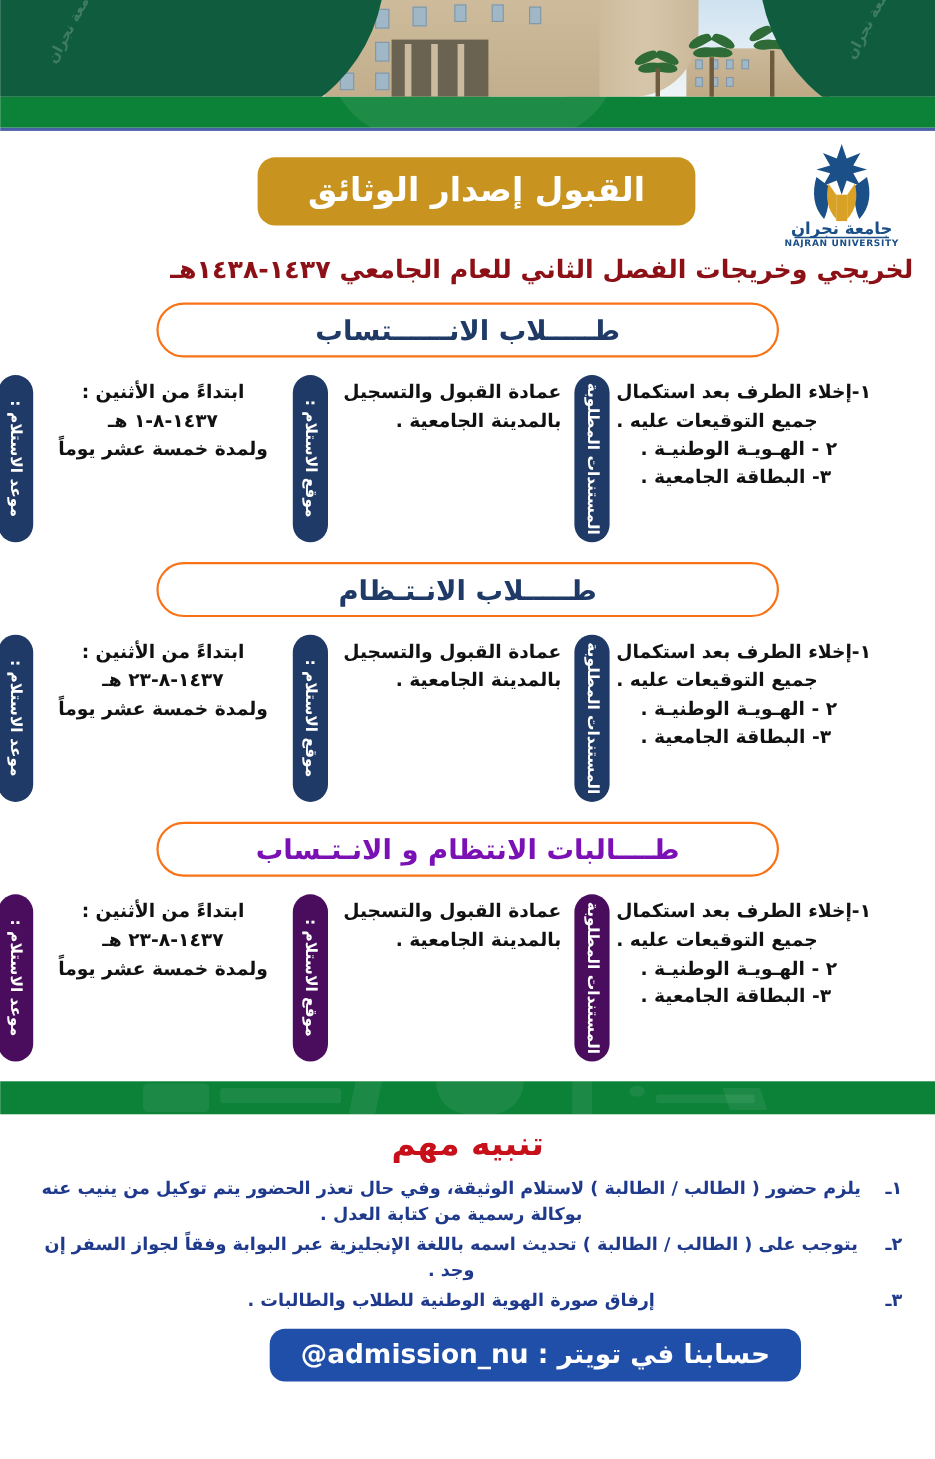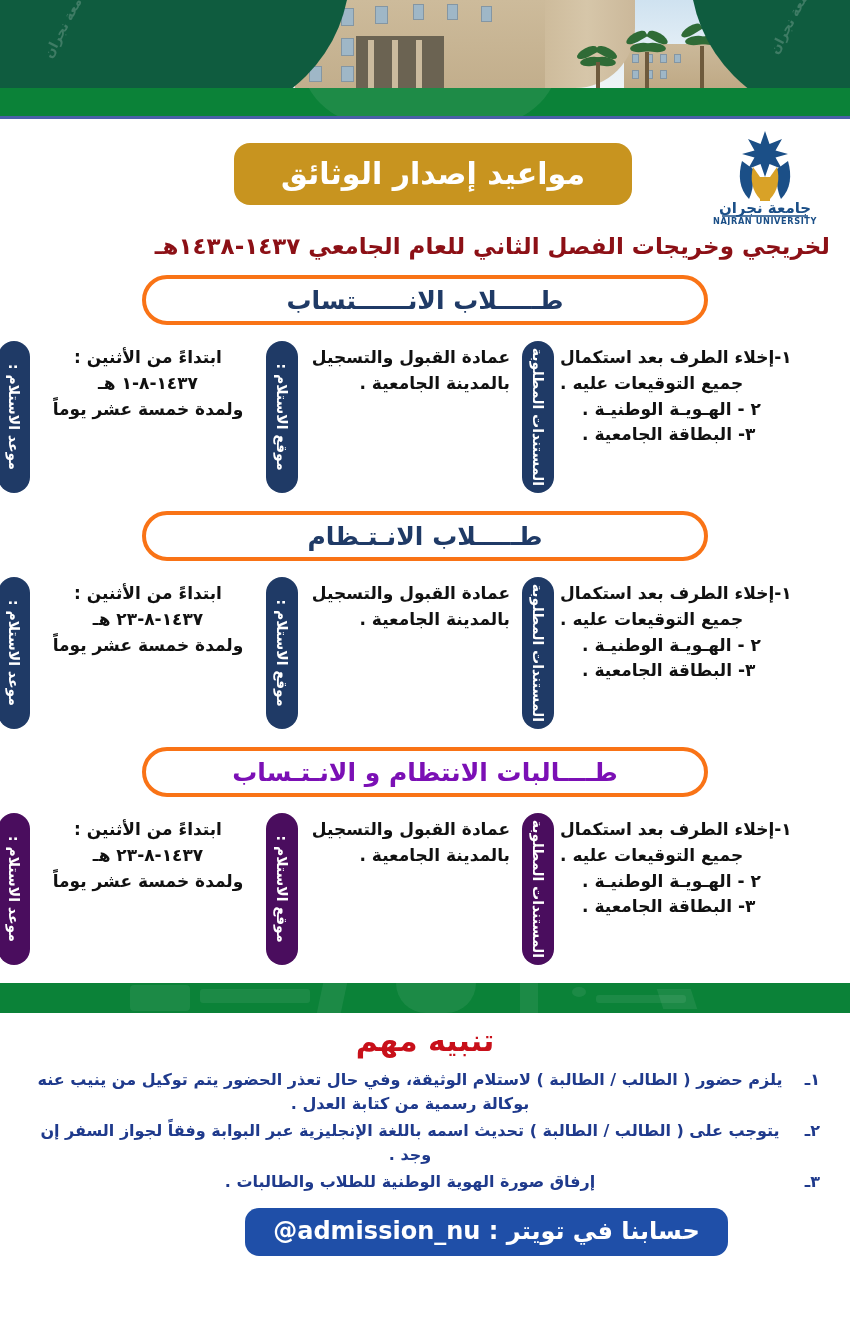--- a/index.html
+++ b/index.html
@@ -153,21 +153,21 @@
   }
 
   
   .sections { margin-top: 16px; }
 
   .section { position: relative; margin-bottom: 8px; }
 
   .section-pill {
     margin: 0 auto;
     width: 566px; height: 50px;
-    border: 4px solid #f97316;
+    border: 2px solid #f97316;
     border-radius: 25px;
     display: flex; align-items: center; justify-content: center;
     background: #ffffff;
   }
   .section-pill span {
     font-size: 25px;
     font-weight: bold;
     line-height: 1;
   }
   .section.navy .section-pill span { color: #1f3a66; }
@@ -363,21 +363,21 @@
   <div class="wm-left">جامعة نجران</div>
   <div class="wm-right">جامعة نجران</div>
 </div>
 
 <div class="green-bar-top"></div>
 <div class="blue-rule"></div>
 
 <div class="header">
 
   <div class="title-pill">
-    <span>مواعيد إصدار الوثائق</span>
+    <span>القبول إصدار الوثائق</span>
   </div>
 
   <div class="logo">
     <svg width="122" height="98" viewBox="0 0 122 98" xmlns="http://www.w3.org/2000/svg">
 
       <g fill="#1b4f87">
         <path d="M61 4 L65.5 17 L78 12 L71.5 23.5 L84 27 L71.5 30.5 L78 42 L65.5 37 L61 50 L56.5 37 L44 42 L50.5 30.5 L38 27 L50.5 23.5 L44 12 L56.5 17 Z"></path>
       </g>
 
       <path d="M38 34 C34 48 35 62 45 72 C49 64 50 52 49 42 Z" fill="#1b4f87"></path>

